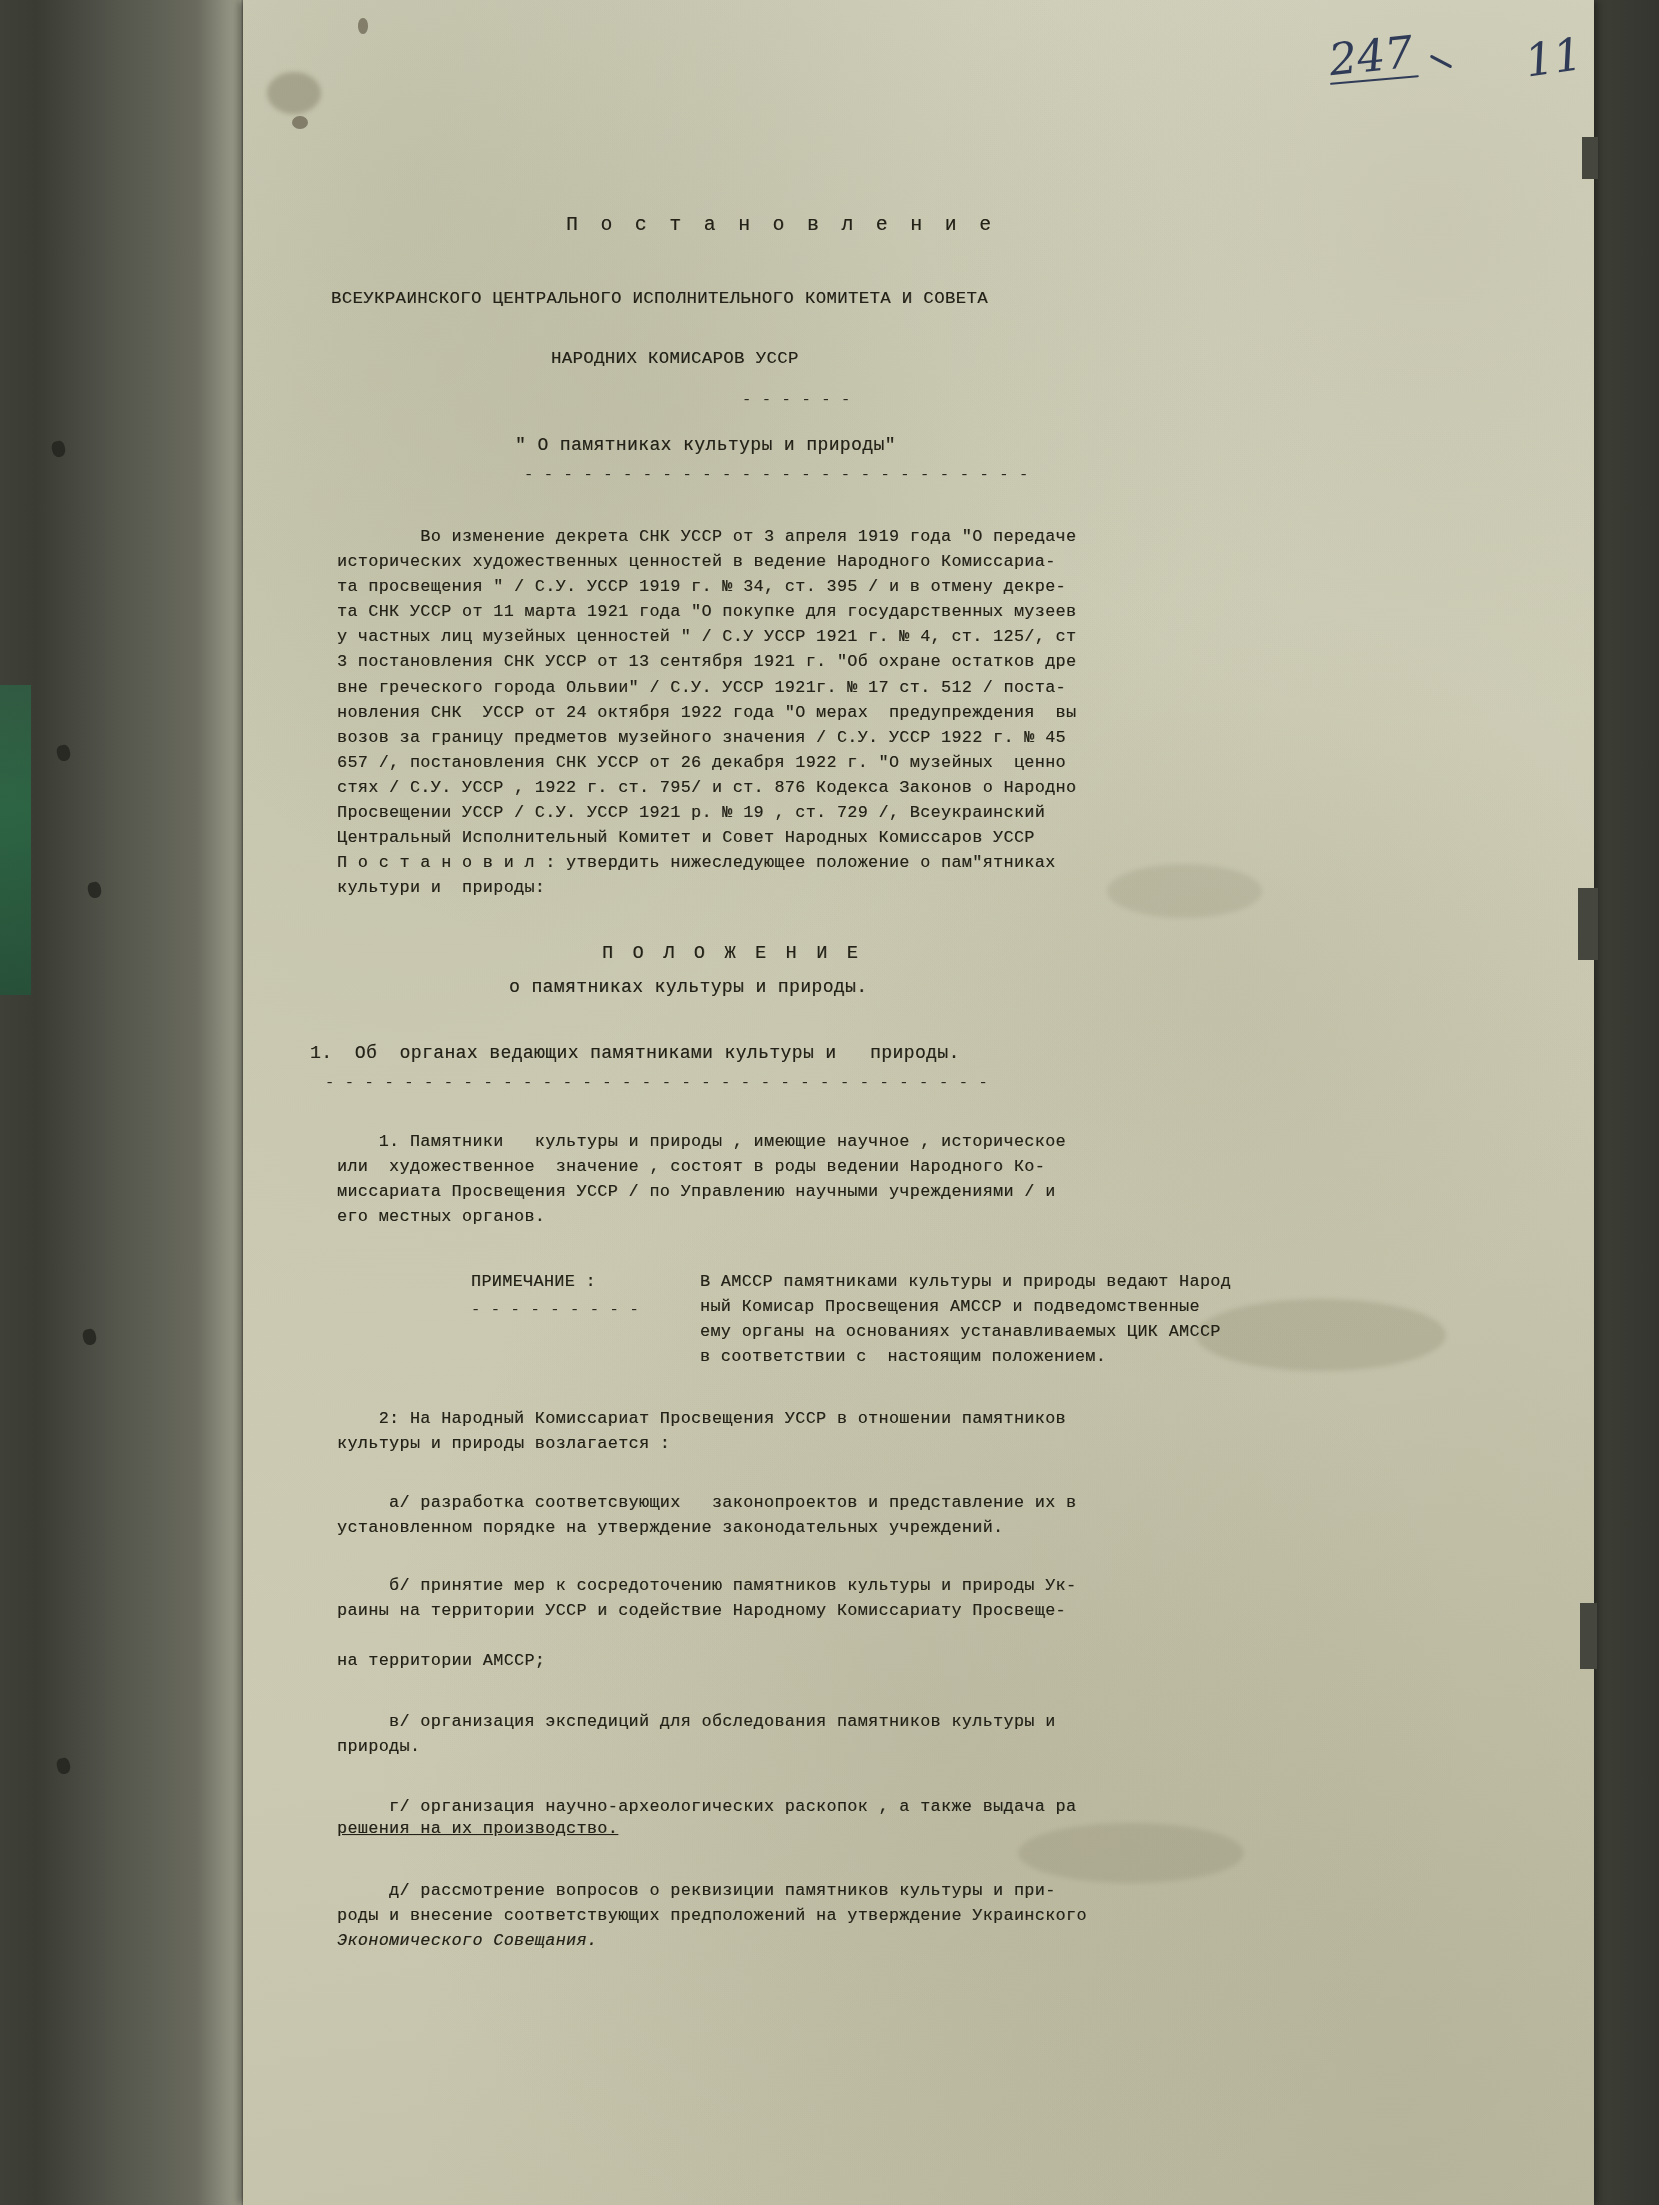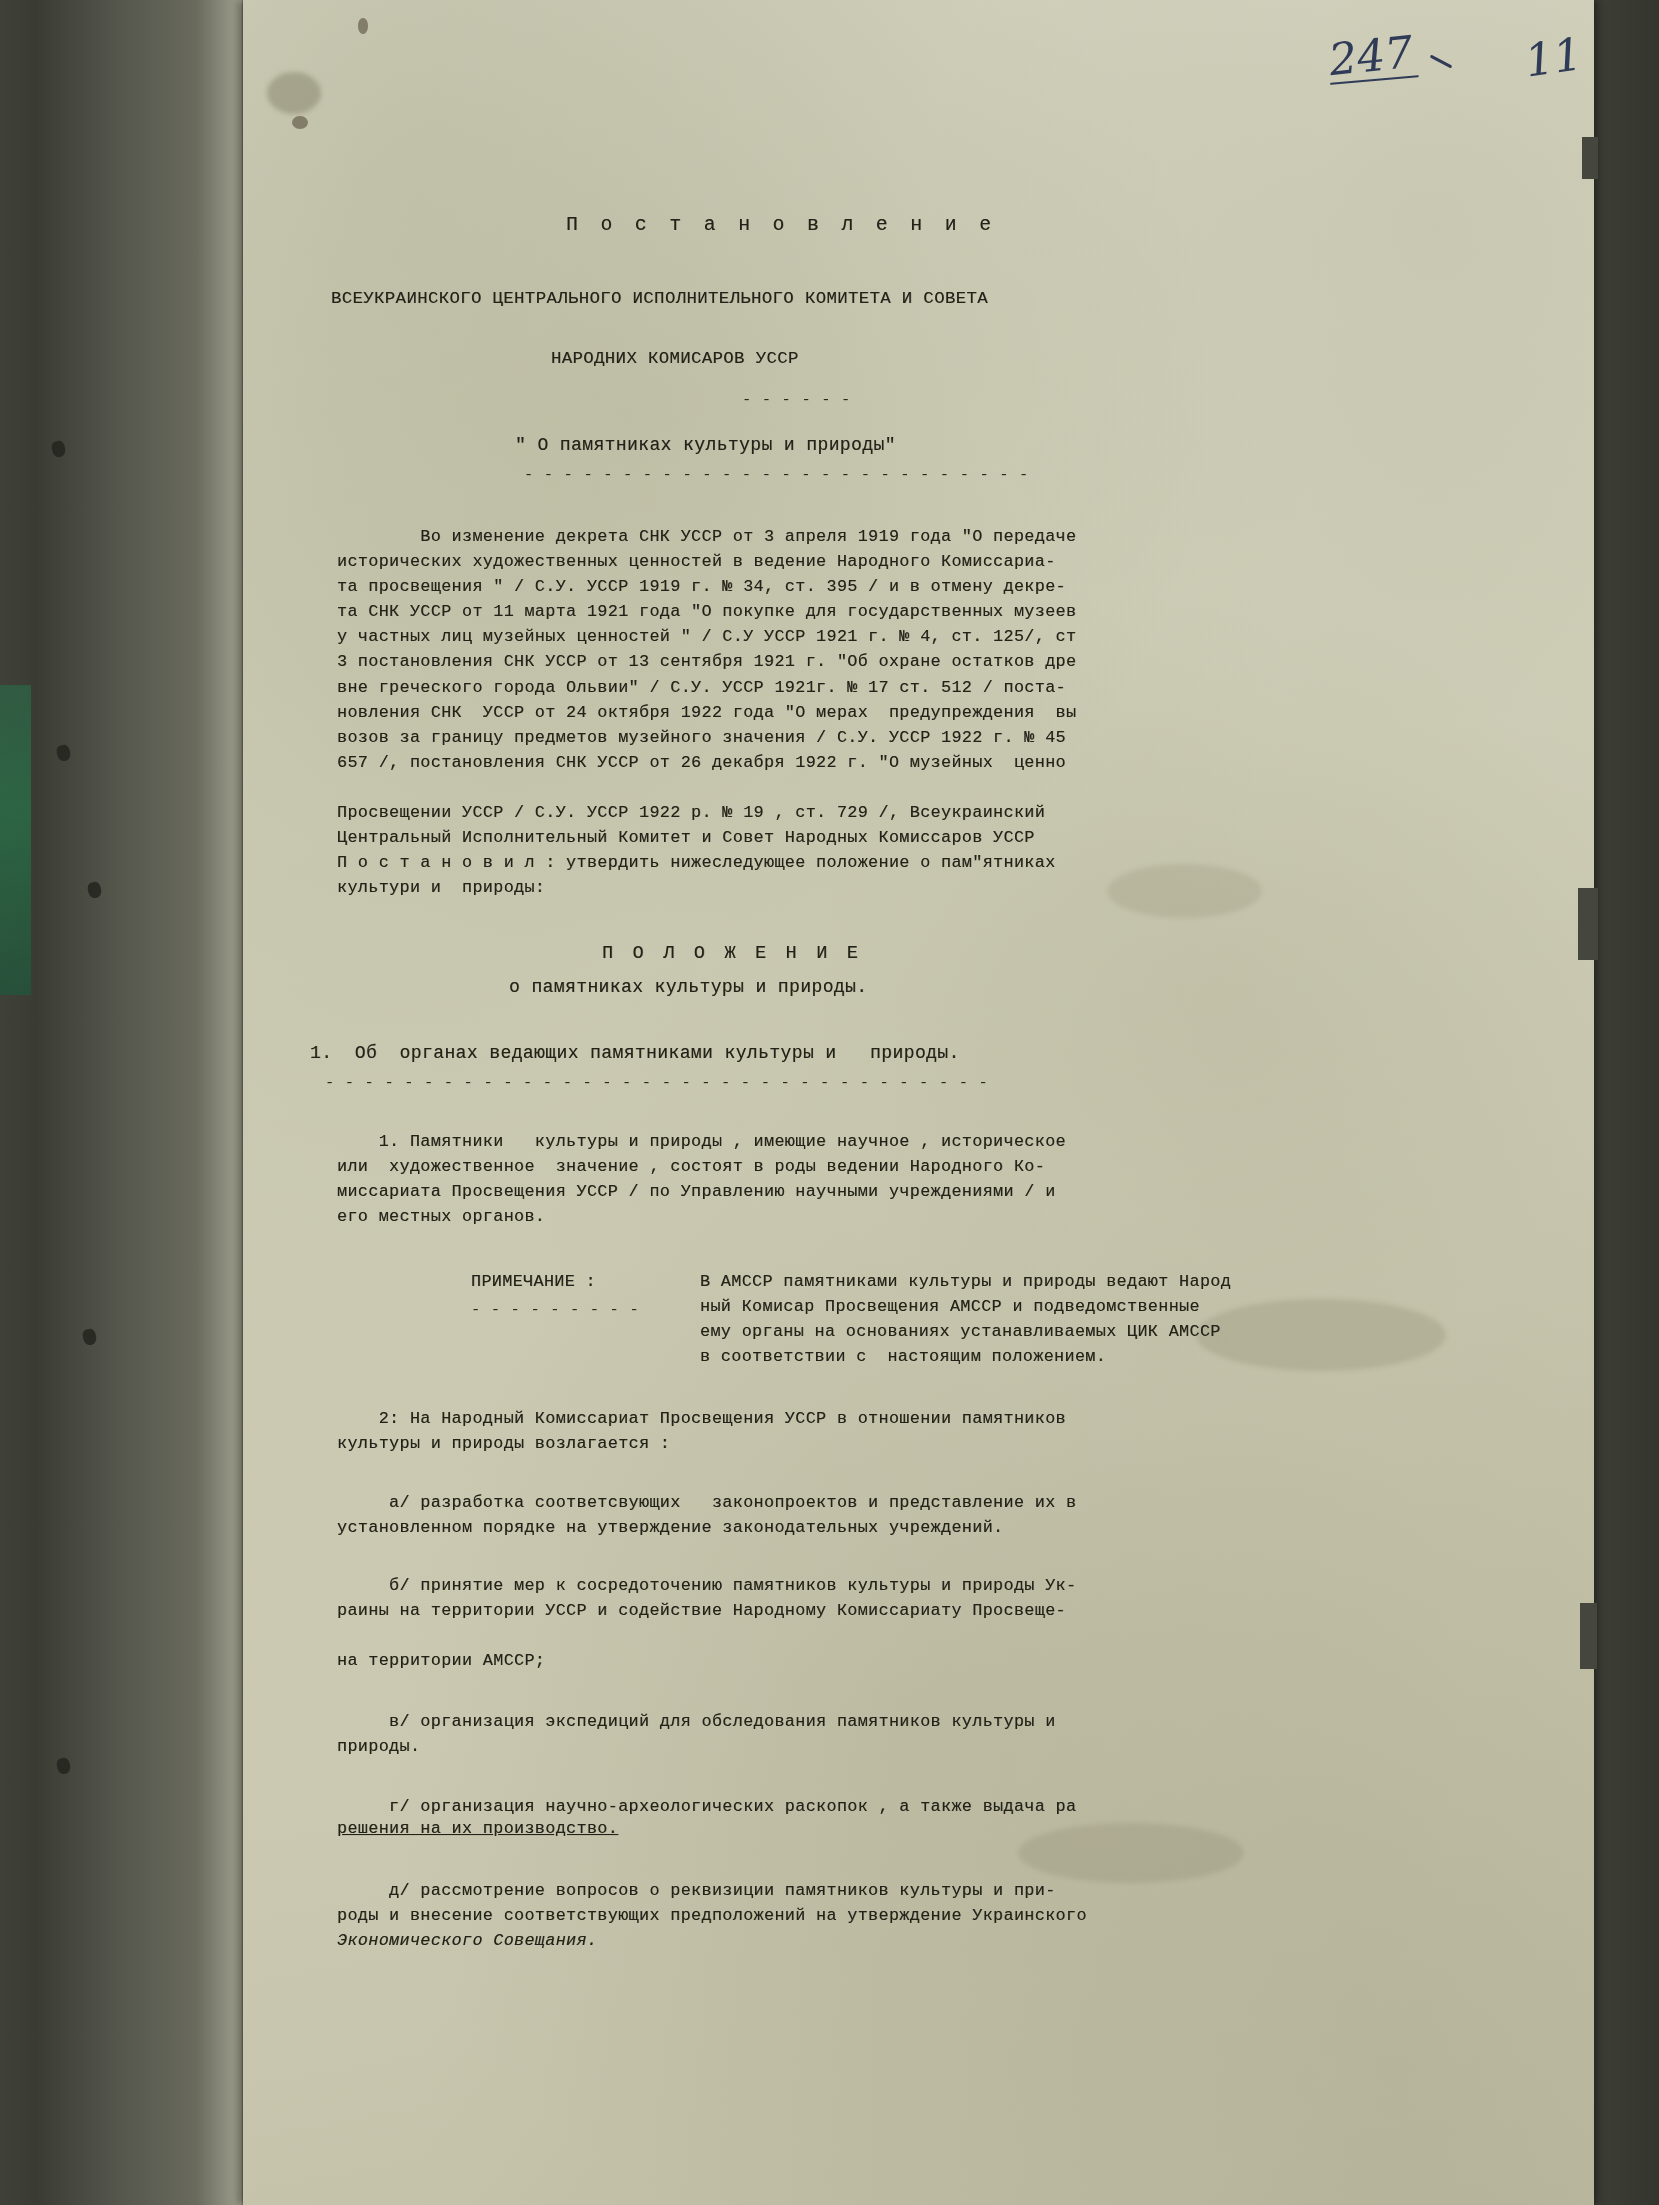--- a/index.html
+++ b/index.html
@@ -201,21 +201,22 @@
     <div class="line" style="left:337px; top:524px;">        Во изменение декрета СНК УССР от 3 апреля 1919 года "О передаче</div>
     <div class="line" style="left:337px; top:549px;">исторических художественных ценностей в ведение Народного Комиссариа-</div>
     <div class="line" style="left:337px; top:574px;">та просвещения " / С.У. УССР 1919 г. № 34, ст. 395 / и в отмену декре-</div>
     <div class="line" style="left:337px; top:599px;">та СНК УССР от 11 марта 1921 года "О покупке для государственных музеев</div>
     <div class="line" style="left:337px; top:624px;">у частных лиц музейных ценностей " / С.У УССР 1921 г. № 4, ст. 125/, ст</div>
     <div class="line" style="left:337px; top:649px;">3 постановления СНК УССР от 13 сентября 1921 г. "Об охране остатков дре</div>
     <div class="line" style="left:337px; top:675px;">вне греческого города Ольвии" / С.У. УССР 1921г. № 17 ст. 512 / поста-</div>
     <div class="line" style="left:337px; top:700px;">новления СНК  УССР от 24 октября 1922 года "О мерах  предупреждения  вы</div>
     <div class="line" style="left:337px; top:725px;">возов за границу предметов музейного значения / С.У. УССР 1922 г. № 45</div>
     <div class="line" style="left:337px; top:750px;">657 /, постановления СНК УССР от 26 декабря 1922 г. "О музейных  ценно</div>
-    <div class="line" style="left:337px; top:800px;">Просвещении УССР / С.У. УССР 1922 р. № 19 , ст. 729 /, Всеукраинский</div>
+    <div class="line" style="left:337px; top:775px;">стях / С.У. УССР , 1922 г. ст. 795/ и ст. 876 Кодекса Законов о Народно</div>
+    <div class="line" style="left:337px; top:800px;">Просвещении УССР / С.У. УССР 1921 р. № 19 , ст. 729 /, Всеукраинский</div>
     <div class="line" style="left:337px; top:825px;">Центральный Исполнительный Комитет и Совет Народных Комиссаров УССР</div>
     <div class="line" style="left:337px; top:850px;">П о с т а н о в и л : утвердить нижеследующее положение о пам"ятниках</div>
     <div class="line" style="left:337px; top:875px;">культури и  природы:</div>
 
     <div class="line" style="left:602px; top:941px; font-size:18.5px; letter-spacing:4.2px;">П О Л О Ж Е Н И Е</div>
     <div class="line" style="left:509px; top:974px; font-size:18px;">о памятниках культуры и природы.</div>
 
     <div class="line" style="left:310px; top:1040px; font-size:18px;">1.  Об  органах ведающих памятниками культуры и   природы.</div>
     <div class="dashes" style="left:325px; top:1070px;">- - - - - - - - - - - - - - - - - - - - - - - - - - - - - - - - - -</div>
 

